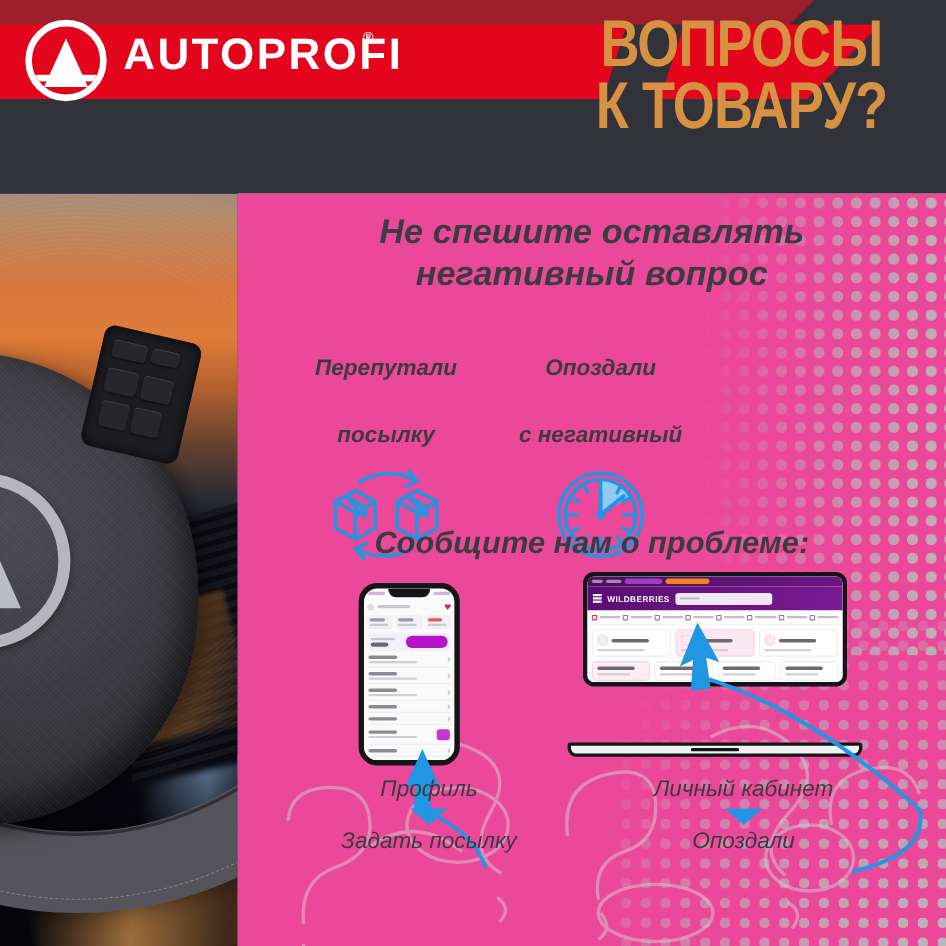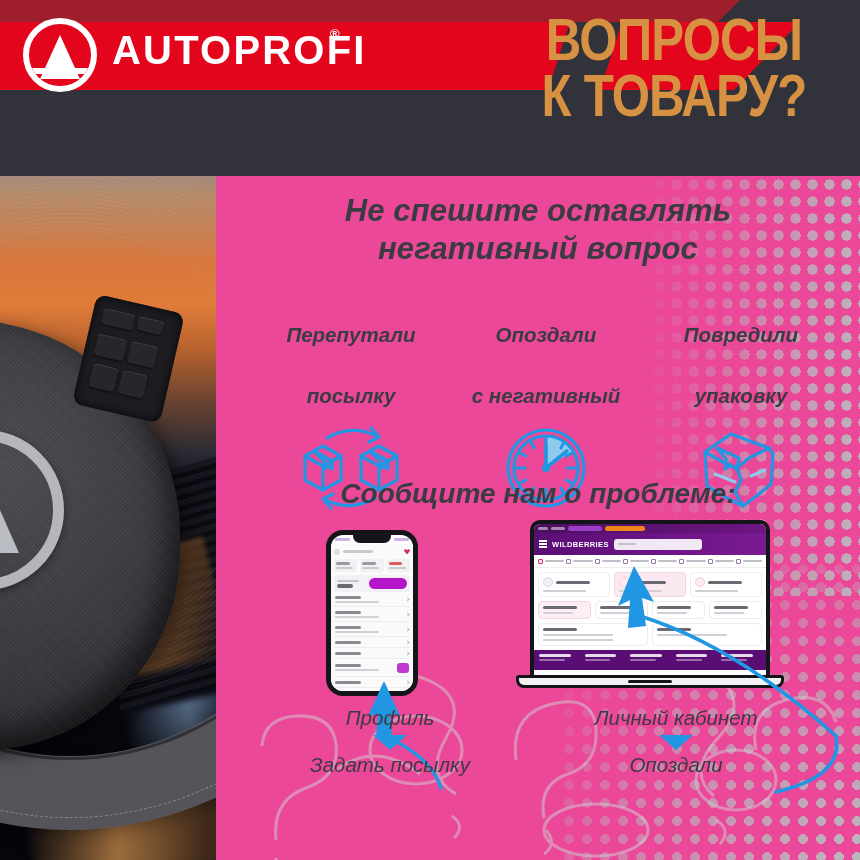--- a/index.html
+++ b/index.html
@@ -250,21 +250,21 @@
   .pp-bal .lft b{ display:block; height:4px; width:16px; background:#6a6a72; border-radius:2px; margin-top:2px;}
   .pp-bal .btn{ margin-left:auto; background:#b515c9; border-radius:8px; height:11px; width:38px; }
   .pp-row{ border-bottom:1px solid #ededf0; padding:3.5px 1px; display:flex; align-items:center; }
   .pp-row .tx b{ display:block; height:3px; width:26px; background:#8b8b93; border-radius:2px; }
   .pp-row .tx i{ display:block; height:2px; width:44px; background:#cfcfd5; border-radius:2px; margin-top:2px;}
   .pp-row .chev{ margin-left:auto; width:3px;height:3px;border-right:1px solid #b9b9c0;border-bottom:1px solid #b9b9c0;transform:rotate(-45deg); }
   .pp-row .bub{ margin-left:auto; width:12px; height:10px; background:#b515c9; border-radius:3px; opacity:.85;}
 
   .laptop{ position:absolute; left:300px; top:-6px; width:268px; height:168px; }
   .laptop .lid{
-    position:absolute; left:14px; top:0; width:240px; height:164px;
+    position:absolute; left:14px; top:0; width:240px; height:104px;
     border:4px solid #151519; border-radius:10px; background:#fff; overflow:hidden;
   }
   .laptop .base{
     position:absolute; left:0; bottom:0; width:268px; height:13px;
     background:#f2f2f4; border:3px solid #151519; border-radius:3px 3px 8px 8px;
   }
   .laptop .base::after{
     content:""; position:absolute; left:50%; transform:translateX(-50%); top:2px;
     width:44px; height:3px; background:#151519; border-radius:2px;
   }
@@ -454,38 +454,20 @@
               <path d="M28 69 L31 63"></path>
                 <path d="M58 23 L61 17"></path>
             </g>
             <path d="M43 43 L43 22" stroke-width="3.6"></path>
             <path d="M43 43 L64 26" stroke-width="3.6"></path>
             <circle cx="43" cy="43" r="4" fill="#2196e3" stroke="none"></circle>
           </svg>
         </div>
       </div>
 
-      <div class="feat f3">
-        <div class="cap">
-          <span>Повредили</span>
-          <span>упаковку</span>
-        </div>
-        <div class="ico">
-          <svg width="96" height="92" viewBox="0 0 96 92" fill="none" stroke="#2196e3" stroke-width="3.2" stroke-linejoin="round" stroke-linecap="round">
-            <path d="M12 30 L22 23 L38 12 L54 18 L76 26 L80 32 L78 62 L66 72 L50 84 L34 76 L14 64 Z"></path>
-            <path d="M12 30 L30 40 L44 46 L56 36 L76 26"></path>
-            <path d="M44 46 L48 58 L42 70 L50 84"></path>
-            <path d="M24 26 L46 36 L44 48 L38 43 L32 47 L33 37 Z"></path>
-            <g stroke="#8ecbee" stroke-width="3">
-              <path d="M22 52 L42 60"></path>
-              <path d="M58 54 L72 48"></path>
-            </g>
-          </svg>
-        </div>
-      </div>
     </div>
 
     <div class="h2">Сообщите нам о проблеме:</div>
 
     <div class="devices">
 
       <div class="phone">
         <div class="notch"></div>
         <div class="sbar">
           <i class="ps-l"></i>

